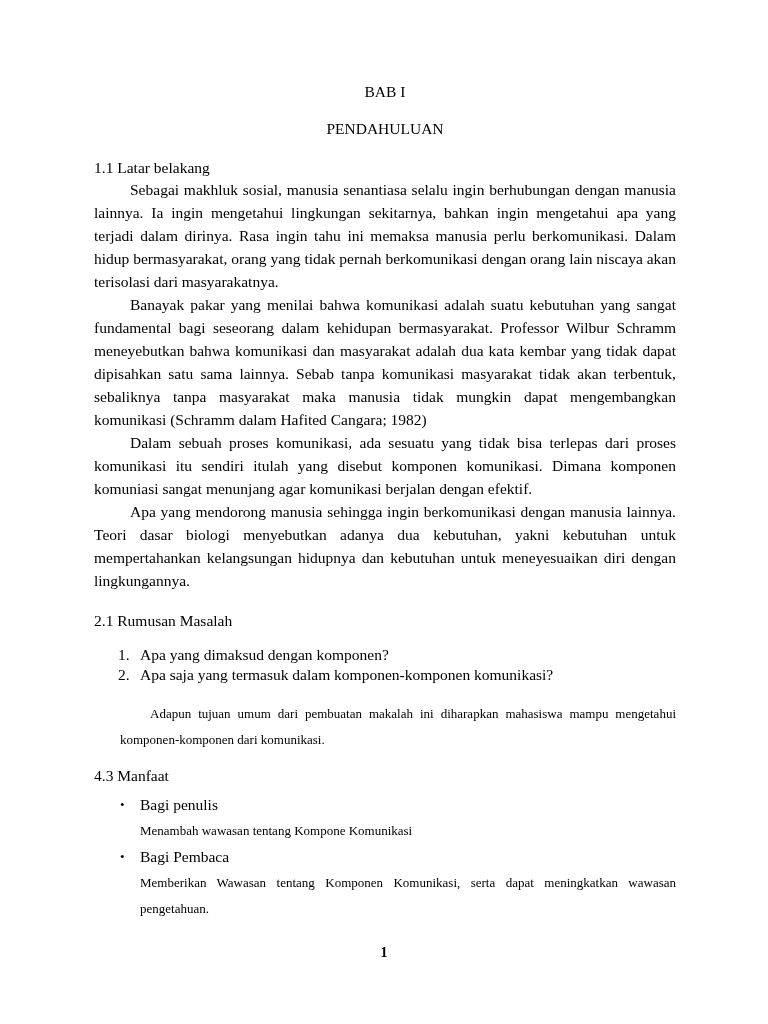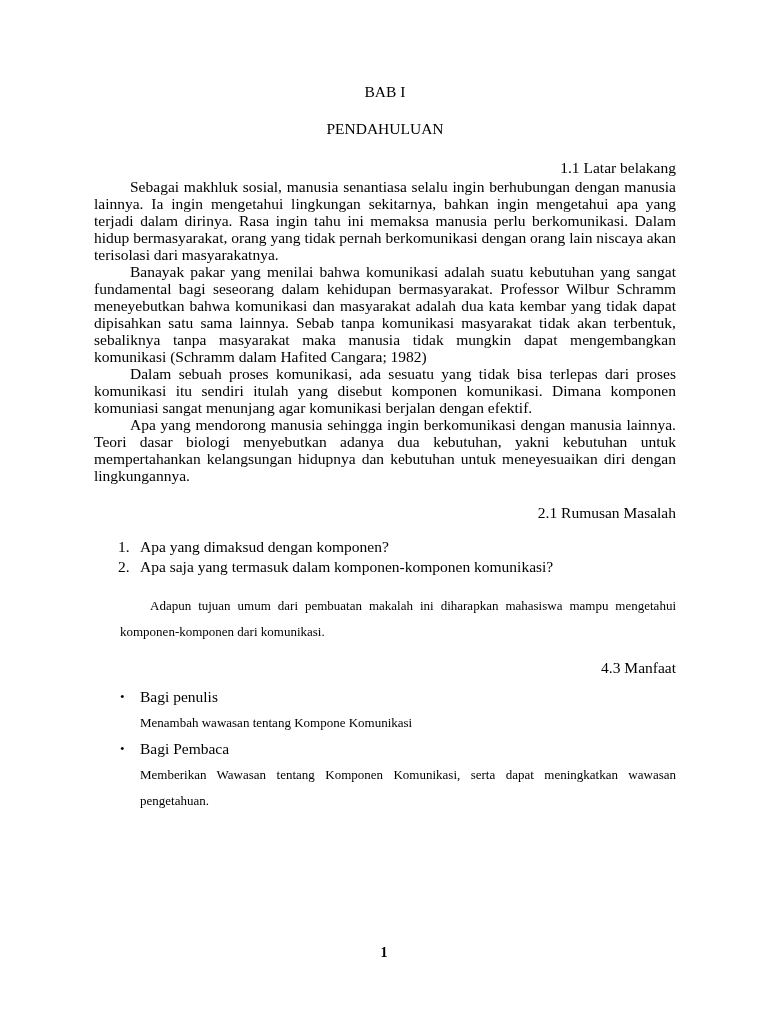--- a/index.html
+++ b/index.html
@@ -36,30 +36,30 @@
     line-height: 1;
     margin: 0;
   }
   .bab { margin-top: 0px; }
   .pendahuluan { margin-top: 21px; }
 
   .section-heading {
     font-size: 15.5px;
     line-height: 20px;
     margin: 0;
-    text-align: right;
+    text-align: left;
   }
   .sh-latar { margin-top: 22px; }
   .sh-rumusan { margin-top: 19px; }
   .sh-tujuan { margin-top: 17px; }
   .sh-manfaat { margin-top: 14px; }
 
   .body-para {
     font-size: 15.5px;
-    line-height: 17px;
+    line-height: 23px;
     text-align: justify;
     text-justify: inter-word;
     text-indent: 36px;
     margin: 0;
     hyphens: none;
   }
 
   ol.numbered {
     margin: 14px 0 0 0;
     padding: 0;

